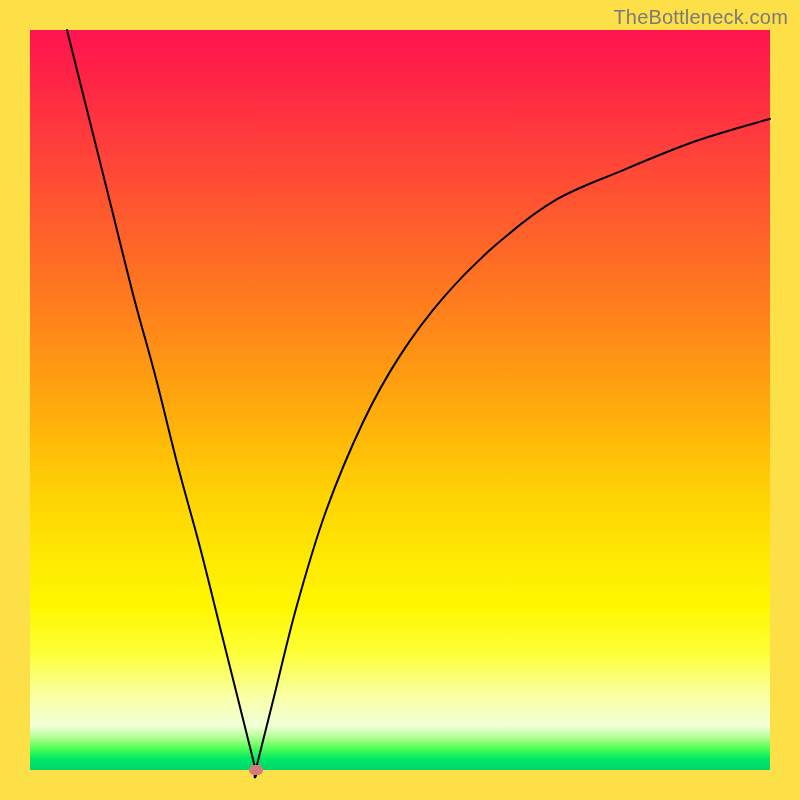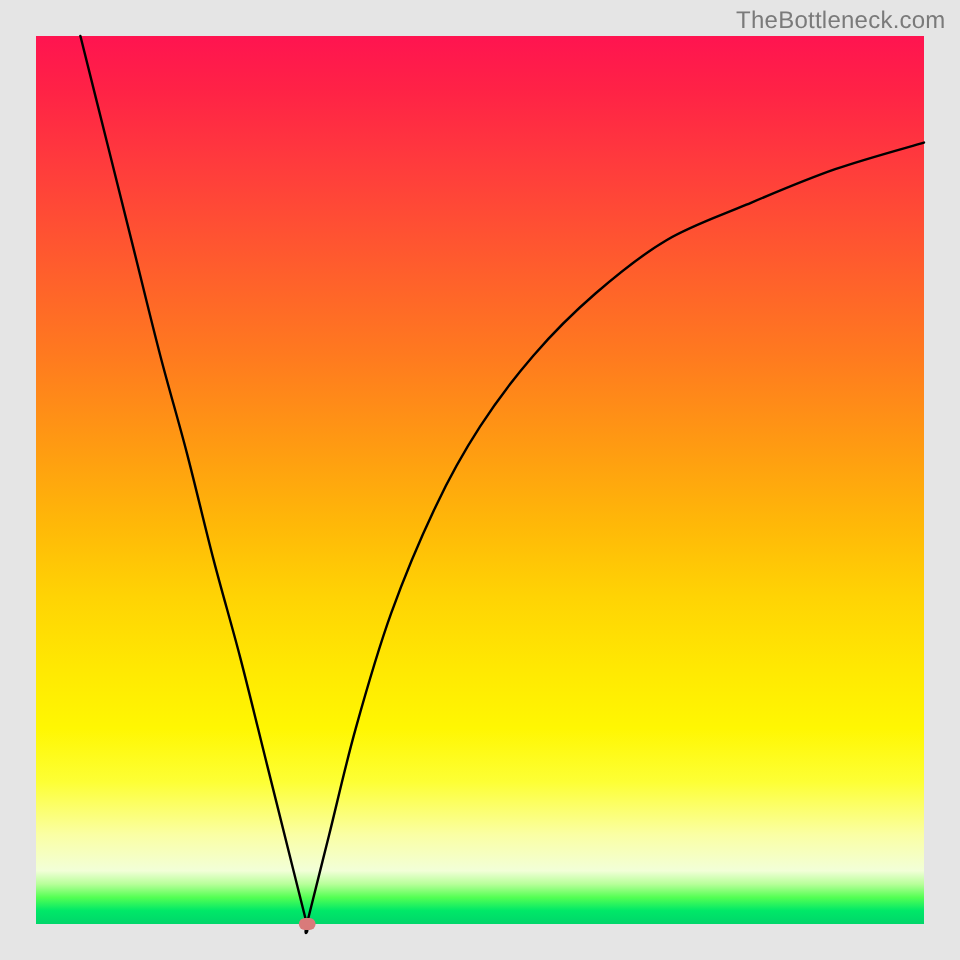--- a/index.html
+++ b/index.html
@@ -1,21 +1,21 @@
 <!DOCTYPE html>
 <html><head>
 <meta charset="utf-8">
 <style>
   * { margin: 0; padding: 0; box-sizing: border-box; }
   html, body { width: 800px; height: 800px; overflow: hidden; background: #000; }
   .stage {
     position: relative;
     width: 800px;
     height: 800px;
-    background: #e5e5e5;
+    background: #fde047;
   }
   .plot-area {
     position: absolute;
     left: 30px;
     top: 30px;
     width: 740px;
     height: 740px;
     
     background: linear-gradient(to bottom,
       #ff1450 0%,

